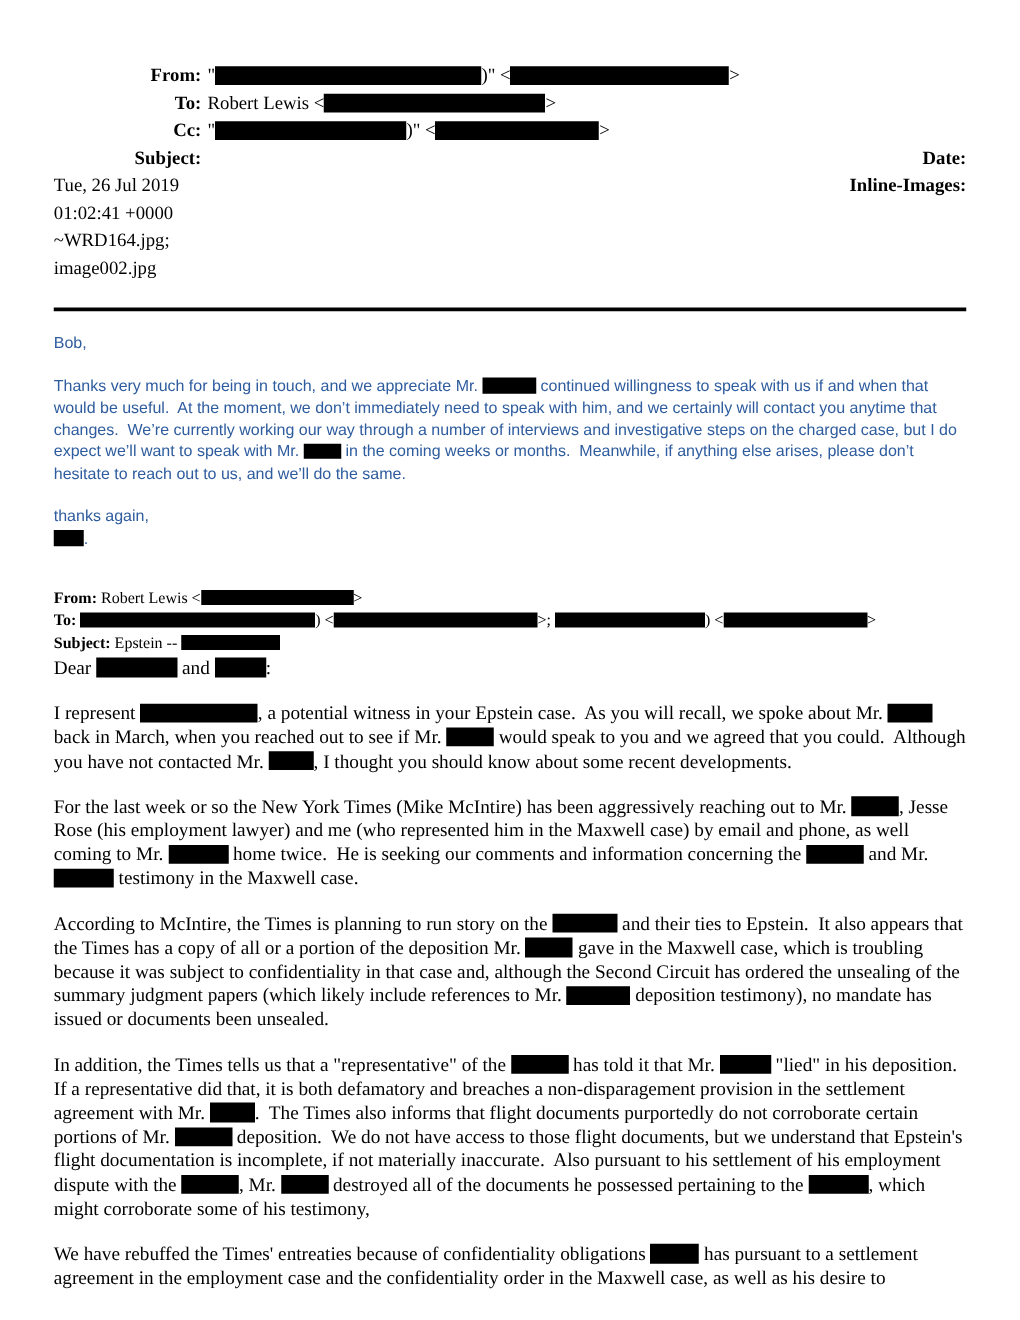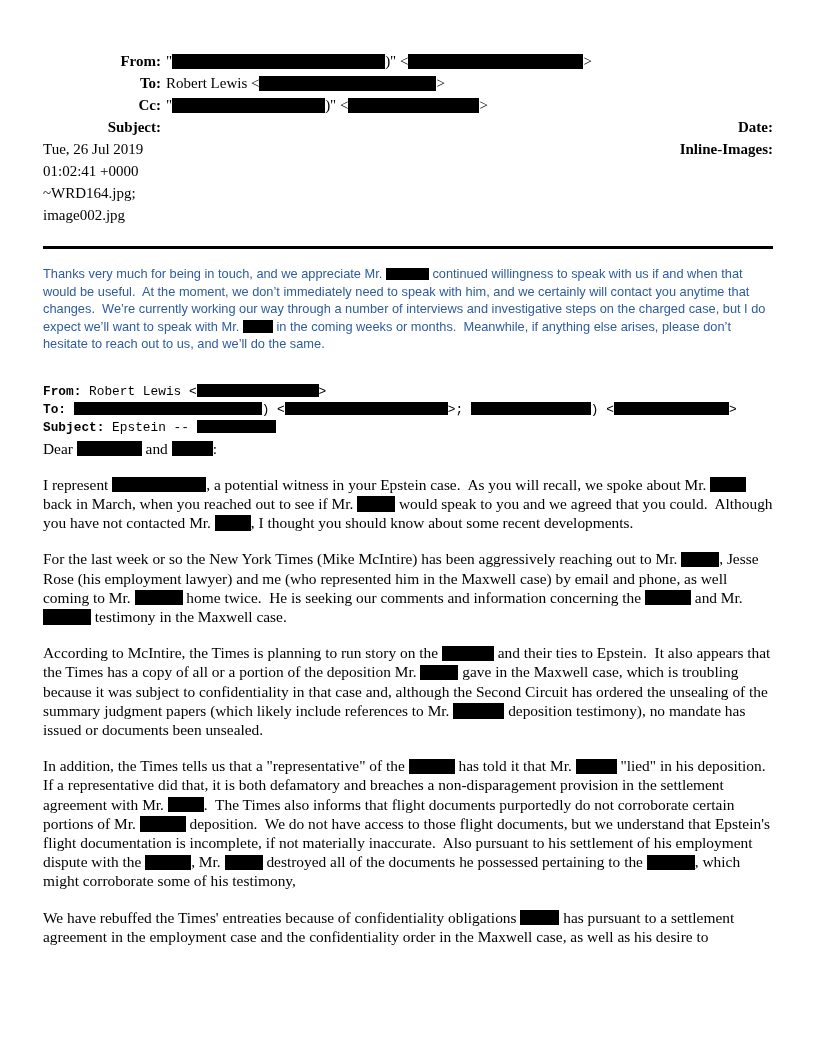--- a/index.html
+++ b/index.html
@@ -28,21 +28,21 @@
   
   .reply{
     font-family:"Liberation Sans", sans-serif;
     font-size:12.8px;
     line-height:17.5px;
     margin-top:16px;
   }
   .reply p{margin:0 0 17px 0;white-space:pre-wrap;}
   
   .quoted{
-    font-family:Liberation Mono, monospace;
+    font-family:Liberation Serif, serif;
     font-size:12.8px;
     line-height:18px;
     margin-top:30px;
   }
   .quoted .line{white-space:pre-wrap;}
   .quoted .qlbl{font-weight:bold;}
   
   .bodytext{
     font-size:15.4px;
     line-height:19.2px;
@@ -69,21 +69,23 @@
       <div class="lbl">Cc:</div>
       <div class="val">"<span class="redact" style="width: 153px;"></span>)" &lt;<span class="redact" style="width: 131px;"></span>&gt;</div>
       <div class="lbl">Subject:</div>
       <div class="lbl">Date:</div>
       <div class="val">Tue, 26 Jul 2019 01:02:41 +0000</div>
       <div class="lbl">Inline-Images:</div>
       <div class="val">~WRD164.jpg; image002.jpg</div>
     </div>
   <hr class="rule">
   <div class="reply" id="reply-message" style="color: rgb(46, 92, 158);">
+      <p>Bob,</p>
       <p>Thanks very much for being in touch, and we appreciate Mr. <span class="redact" style="width: 43px;"></span> continued willingness to speak with us if and when that would be useful.  At the moment, we don’t immediately need to speak with him, and we certainly will contact you anytime that changes.  We’re currently working our way through a number of interviews and investigative steps on the charged case, but I do expect we’ll want to speak with Mr. <span class="redact" style="width: 30px;"></span> in the coming weeks or months.  Meanwhile, if anything else arises, please don’t hesitate to reach out to us, and we’ll do the same.</p>
+      <p>thanks again,<br><span class="redact" style="width: 24px;"></span>.</p>
     </div>
   <div class="quoted" id="quoted-header">
       <div class="line"><span class="qlbl">From:</span> Robert Lewis &lt;<span class="redact" style="width: 122px;"></span>&gt;</div>
       <div class="line"><span class="qlbl">To:</span> <span class="redact" style="width: 188px;"></span>) &lt;<span class="redact" style="width: 163px;"></span>&gt;; <span class="redact" style="width: 120px;"></span>) &lt;<span class="redact" style="width: 115px;"></span>&gt;</div>
       <div class="line"><span class="qlbl">Subject:</span> Epstein -- <span class="redact" style="width: 79px;"></span></div>
     </div>
   <div class="bodytext" id="quoted-body">
       <p>Dear <span class="redact" style="width: 65px;"></span> and <span class="redact" style="width: 41px;"></span>:</p>
       <p>I represent <span class="redact" style="width: 94px;"></span>, a potential witness in your Epstein case.  As you will recall, we spoke about Mr. <span class="redact" style="width: 36px;"></span> back in March, when you reached out to see if Mr. <span class="redact" style="width: 38px;"></span> would speak to you and we agreed that you could.  Although you have not contacted Mr. <span class="redact" style="width: 36px;"></span>, I thought you should know about some recent developments.</p>
       <p>For the last week or so the New York Times (Mike McIntire) has been aggressively reaching out to Mr. <span class="redact" style="width: 38px;"></span>, Jesse Rose (his employment lawyer) and me (who represented him in the Maxwell case) by email and phone, as well coming to Mr. <span class="redact" style="width: 48px;"></span> home twice.  He is seeking our comments and information concerning the <span class="redact" style="width: 46px;"></span> and Mr. <span class="redact" style="width: 48px;"></span> testimony in the Maxwell case.</p>

